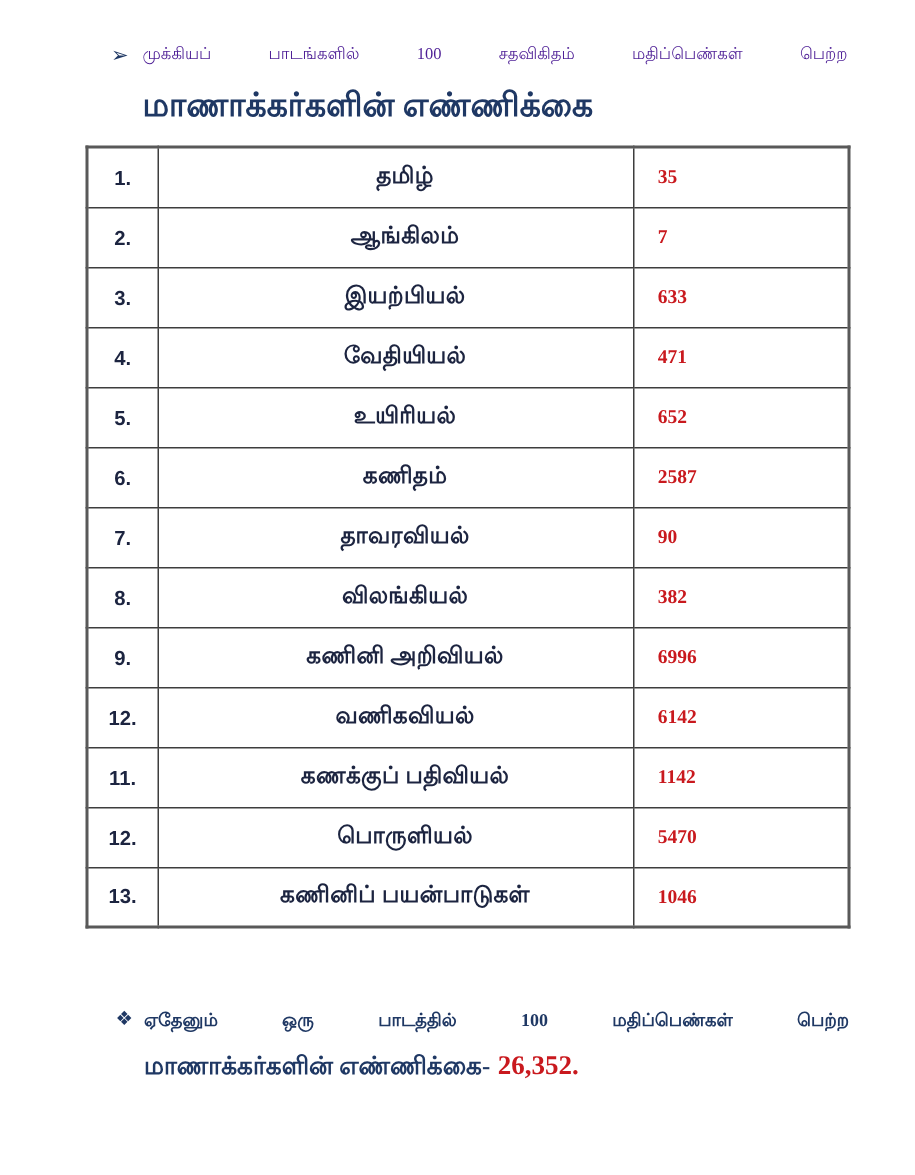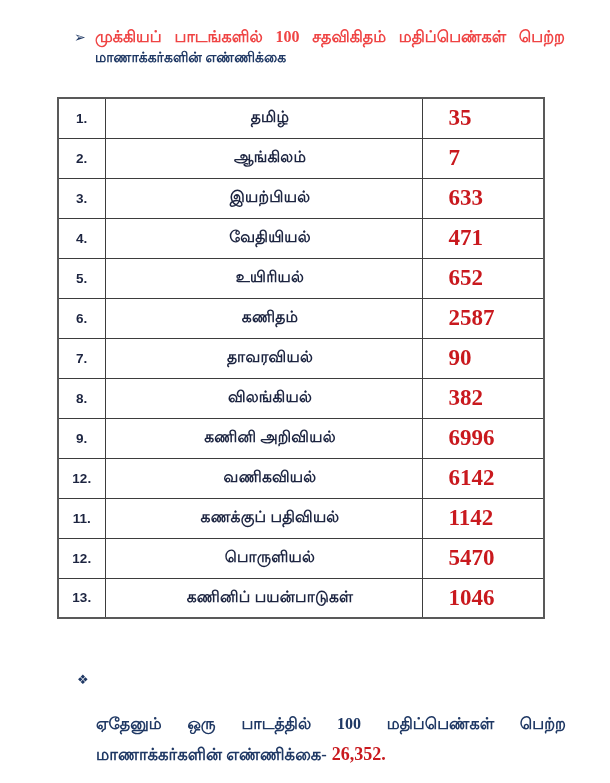--- a/index.html
+++ b/index.html
@@ -15,26 +15,26 @@
   .heading {
     position:absolute; top:26px; left:74px; width:492px;
     display:flex; align-items:flex-start;
   }
   .bullet {
     flex:0 0 21px; color:#1f3864; font-size:14px; line-height:22px;
     font-family:"DejaVu Sans",sans-serif;
   }
   .head-lines { width:470px; }
   .head-line1 {
-    font-size:16px; font-weight:bold; color:#ef4444;
+    font-size:11px; font-weight:normal; color:#4c1d95;
     line-height:21px; text-align:justify; text-align-last:justify;
   }
   .head-line2 {
-    font-size:14px; font-weight:bold; color:#1f3864;
-    line-height:21px; 
+    font-size:22px; font-weight:bold; color:#1f3864;
+    line-height:21px; margin-top:12px;
   }
 
   
   .table-wrap { position:absolute; top:97px; left:57px; }
   table.results {
     border-collapse:collapse;
     border:2px solid #595959;
   }
   table.results td {
     border:1px solid #3d3d3d;
@@ -45,34 +45,34 @@
     font-family:"Liberation Sans","DejaVu Sans",sans-serif;
     font-size:13.5px; font-weight:bold; color:#1c2440;
   }
   td.cell-subject {
     width:317px; padding-left:13px;
     font-size:15.5px; font-weight:bold; color:#1c2440;
     letter-spacing:0.2px;
     text-align:center;
   }
   td.cell-count {
-    width:122px; padding-left:26px;
-    font-size:23px; font-weight:bold; color:#c9191e;
+    width:144px; padding-left:16px;
+    font-size:13px; font-weight:bold; color:#c9191e;
   }
 
   
   .footer {
     position:absolute; top:669px; left:77px; width:489px;
     display:flex; align-items:flex-start;
   }
   .footer .bullet { flex:0 0 19px; font-size:13px; line-height:22px; }
   .foot-lines { width:470px; }
   .foot-line1 {
-    font-size:16px; font-weight:bold; color:#1f3864;
-    line-height:22px; text-align:justify; text-align-last:justify;margin-top:44px;
+    font-size:12px; font-weight:bold; color:#1f3864;
+    line-height:22px; text-align:justify; text-align-last:justify;
   }
   .foot-line2 {
     font-size:16.5px; font-weight:bold; color:#1f3864;
     line-height:22px; margin-top:8px;
   }
   .total-value { color:#c9191e; font-size:18px; margin-left:5px; }
 </style>
 </head>
 <body>
 

